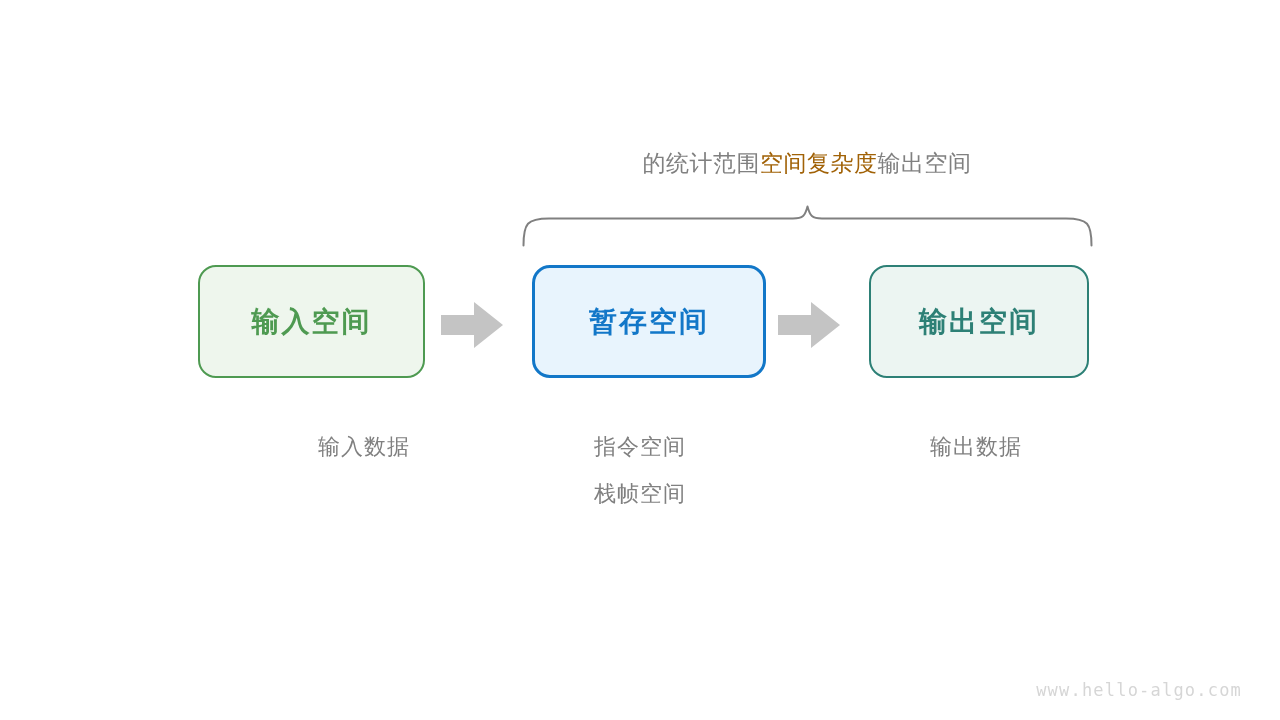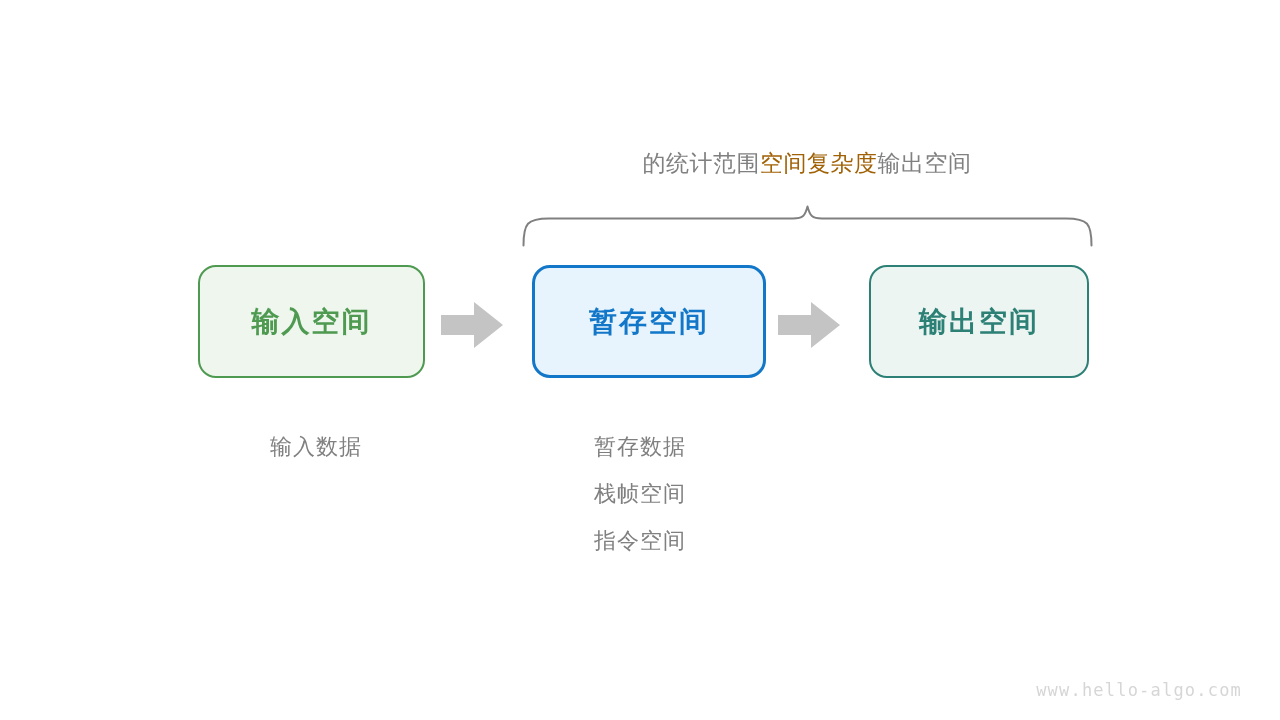--- a/index.html
+++ b/index.html
@@ -117,21 +117,21 @@
     width: 240px;
     text-align: center;
   }
   .caption-line {
     font-size: 22px;
     line-height: 47px;
     color: #808080;
     letter-spacing: 1px;
     white-space: nowrap;
   }
-  #caption-input  { left: 196px; }
+  #caption-input  { left: 170px; text-align: right; }
   #caption-temp   { left: 520px; }
   #caption-output { left: 856px; }
 
   
   .watermark {
     position: absolute;
     right: 38px;
     bottom: 20px;
     font-family: "DejaVu Sans Mono", "Liberation Mono", monospace;
     font-size: 17px;
@@ -177,21 +177,23 @@
 
   <div class="box" id="box-output">
     <span class="box-label">输出空间</span>
   </div>
 
   <div class="caption-col" id="caption-input">
     <div class="caption-line">输入数据</div>
   </div>
 
   <div class="caption-col" id="caption-temp">
-    <div class="caption-line">暂存数据</div>
+    <div class="caption-line">指令空间</div>
     <div class="caption-line">栈帧空间</div>
-    <div class="caption-line">指令空间</div>
   </div>
 
+  <div class="caption-col" id="caption-output">
+    <div class="caption-line">输出数据</div>
+  </div>
 
   <div class="watermark">www.hello-algo.com</div>
 
 </div>
 
 </body></html>

